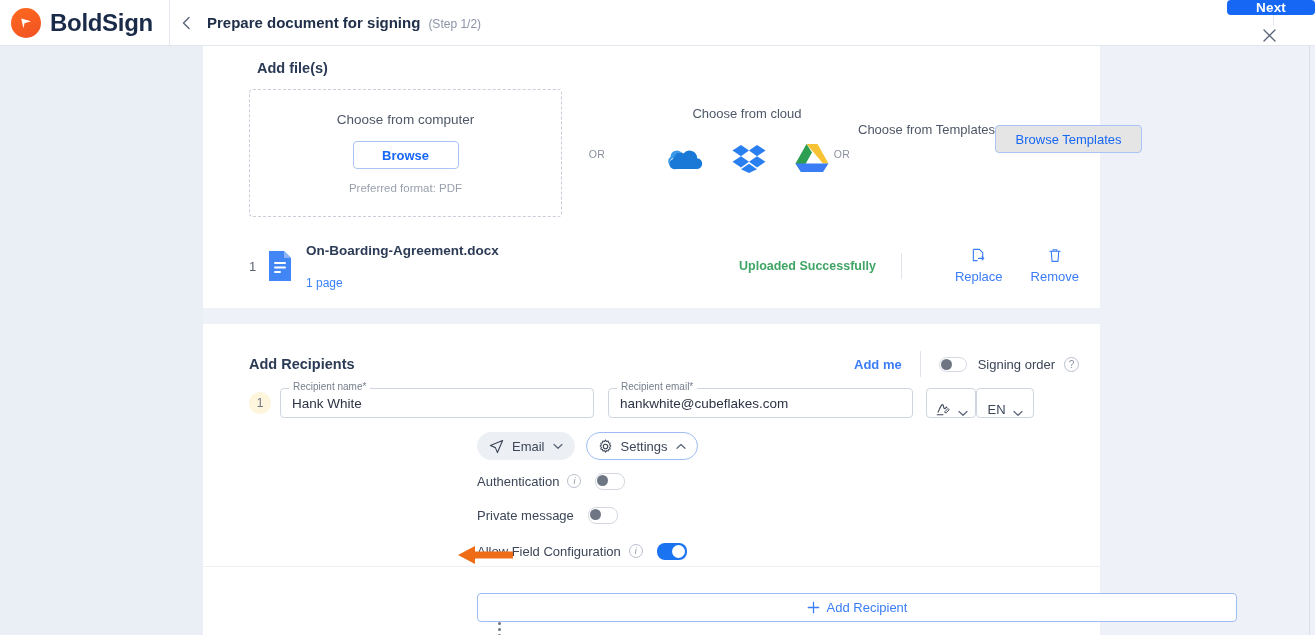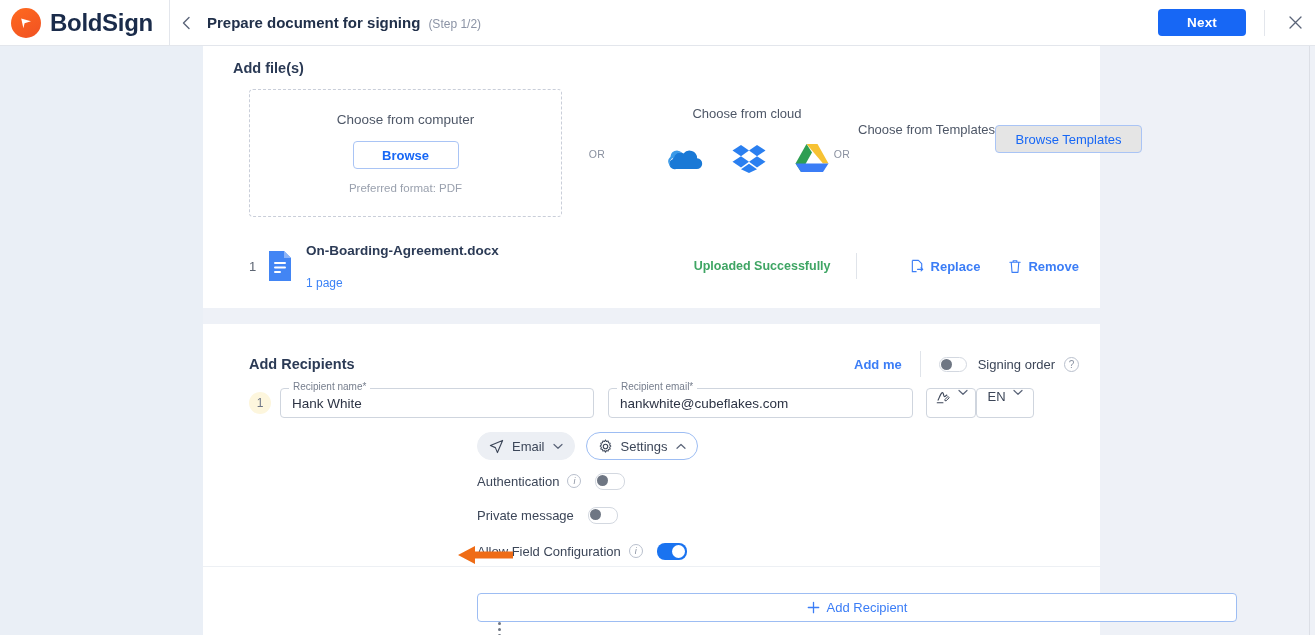--- a/index.html
+++ b/index.html
@@ -34,21 +34,21 @@
     width: 34px; height: 46px; display: flex; align-items: center; justify-content: center;
     color: #5a6478; cursor: pointer;
   }
   .page-title {
     font-size: 15px; font-weight: bold; color: #21304a; margin-left: 3px;
   }
   .page-step {
     font-size: 12px; color: #8b93a5; margin-left: 8px; padding-top: 2px;
   }
   .topbar-right {
-    margin-left: auto; display: flex; align-items: center; height: 46px;
+    margin-left: auto; display: flex; align-items: center; height: 46px; flex-direction: column;
   }
   .next-btn {
     background: #1767f5; color: #fff; font-size: 13.5px; font-weight: bold;
     border: none; border-radius: 4px; width: 88px; height: 27px;
     cursor: pointer; letter-spacing: .2px;
   }
   .topbar-div { width: 1px; height: 26px; background: #e3e6ec; margin: 0 14px 0 18px; }
   .close-btn {
     width: 32px; height: 46px; display: flex; align-items: center; justify-content: center;
     color: #5a6478; cursor: pointer; margin-right: 4px;
@@ -125,21 +125,21 @@
   .file-idx { width: 18px; font-size: 13px; color: #5d6573; }
   .file-icon { width: 26px; height: 32px; position: relative; margin-right: 13px; }
   .file-meta { display: flex; flex-direction: column; gap: 18px; }
   .file-name { font-size: 13.5px; font-weight: bold; color: #2b3a55; }
   .file-pages { font-size: 12px; color: #3b82f6; }
   .file-actions { margin-left: auto; display: flex; align-items: center; }
   .upl-ok { font-size: 12.5px; color: #3fa564; font-weight: bold; }
   .act-div { width: 1px; height: 26px; background: #e0e4ea; margin: 0 25px; }
   .act {
     display: flex; align-items: center; gap: 6px; color: #3b7df6;
-    font-size: 13px; font-weight: bold; cursor: pointer; margin-left: 28px;
+    font-size: 13px; font-weight: normal; cursor: pointer; margin-left: 28px; flex-direction: column;
   }
   .act:first-child { margin-left: 0; }
 
   
   .recip-head {
     position: absolute; left: 46px; top: 27px; width: 830px;
     display: flex; align-items: center;
   }
   .rh-right { margin-left: auto; display: flex; align-items: center; }
   .addme { color: #3b7df6; font-size: 13px; font-weight: bold; cursor: pointer; }
@@ -184,21 +184,21 @@
   }
   .field label {
     position: absolute; top: -7px; left: 9px; background: #fff; padding: 0 4px;
     font-size: 10px; color: #767e8d;
   }
   .f-name { width: 314px; margin-right: 14px; }
   .f-mail { width: 305px; margin-right: 13px; }
 
   .sel {
     height: 30px; border: 1px solid #cfd5de; border-radius: 4px; background: #fff;
-    display: flex; align-items: flex-start; justify-content: center; gap: 7px;
+    display: flex; align-items: flex-end; justify-content: center; gap: 7px;
     cursor: pointer; font-size: 13px; color: #3c4658;
   }
   .sel-sign { width: 50px; }
   .sel-lang { width: 58px; }
 
   
   .mode-row { position: absolute; left: 274px; top: 108px; display: flex; gap: 11px; }
   .mode-btn {
     height: 28px; border-radius: 14px; display: flex; align-items: center;
     gap: 8px; padding: 0 11px; font-size: 13px; color: #3c4658; cursor: pointer;
@@ -267,21 +267,21 @@
       </div>
     </div>
   </div>
 
   <div class="leftpane"></div>
   <div class="rightedge"></div>
 
   <div class="content">
 
     <div class="card card-files">
-      <div class="sec-title" style="position:absolute;left:30px;top:14px;text-align:right;">Add file(s)</div>
+      <div class="sec-title" style="position:absolute;left:54px;top:14px;text-align:right;">Add file(s)</div>
 
       <div class="dropzone">
         <div class="dz-title">Choose from computer</div>
         <button class="browse-btn">Browse</button>
         <div class="dz-note">Preferred format: PDF</div>
       </div>
 
       <div class="or-col" style="left:383px;top:50px;height:115px;">
         <span class="or-line"></span>
         <span class="or-text">OR</span>

